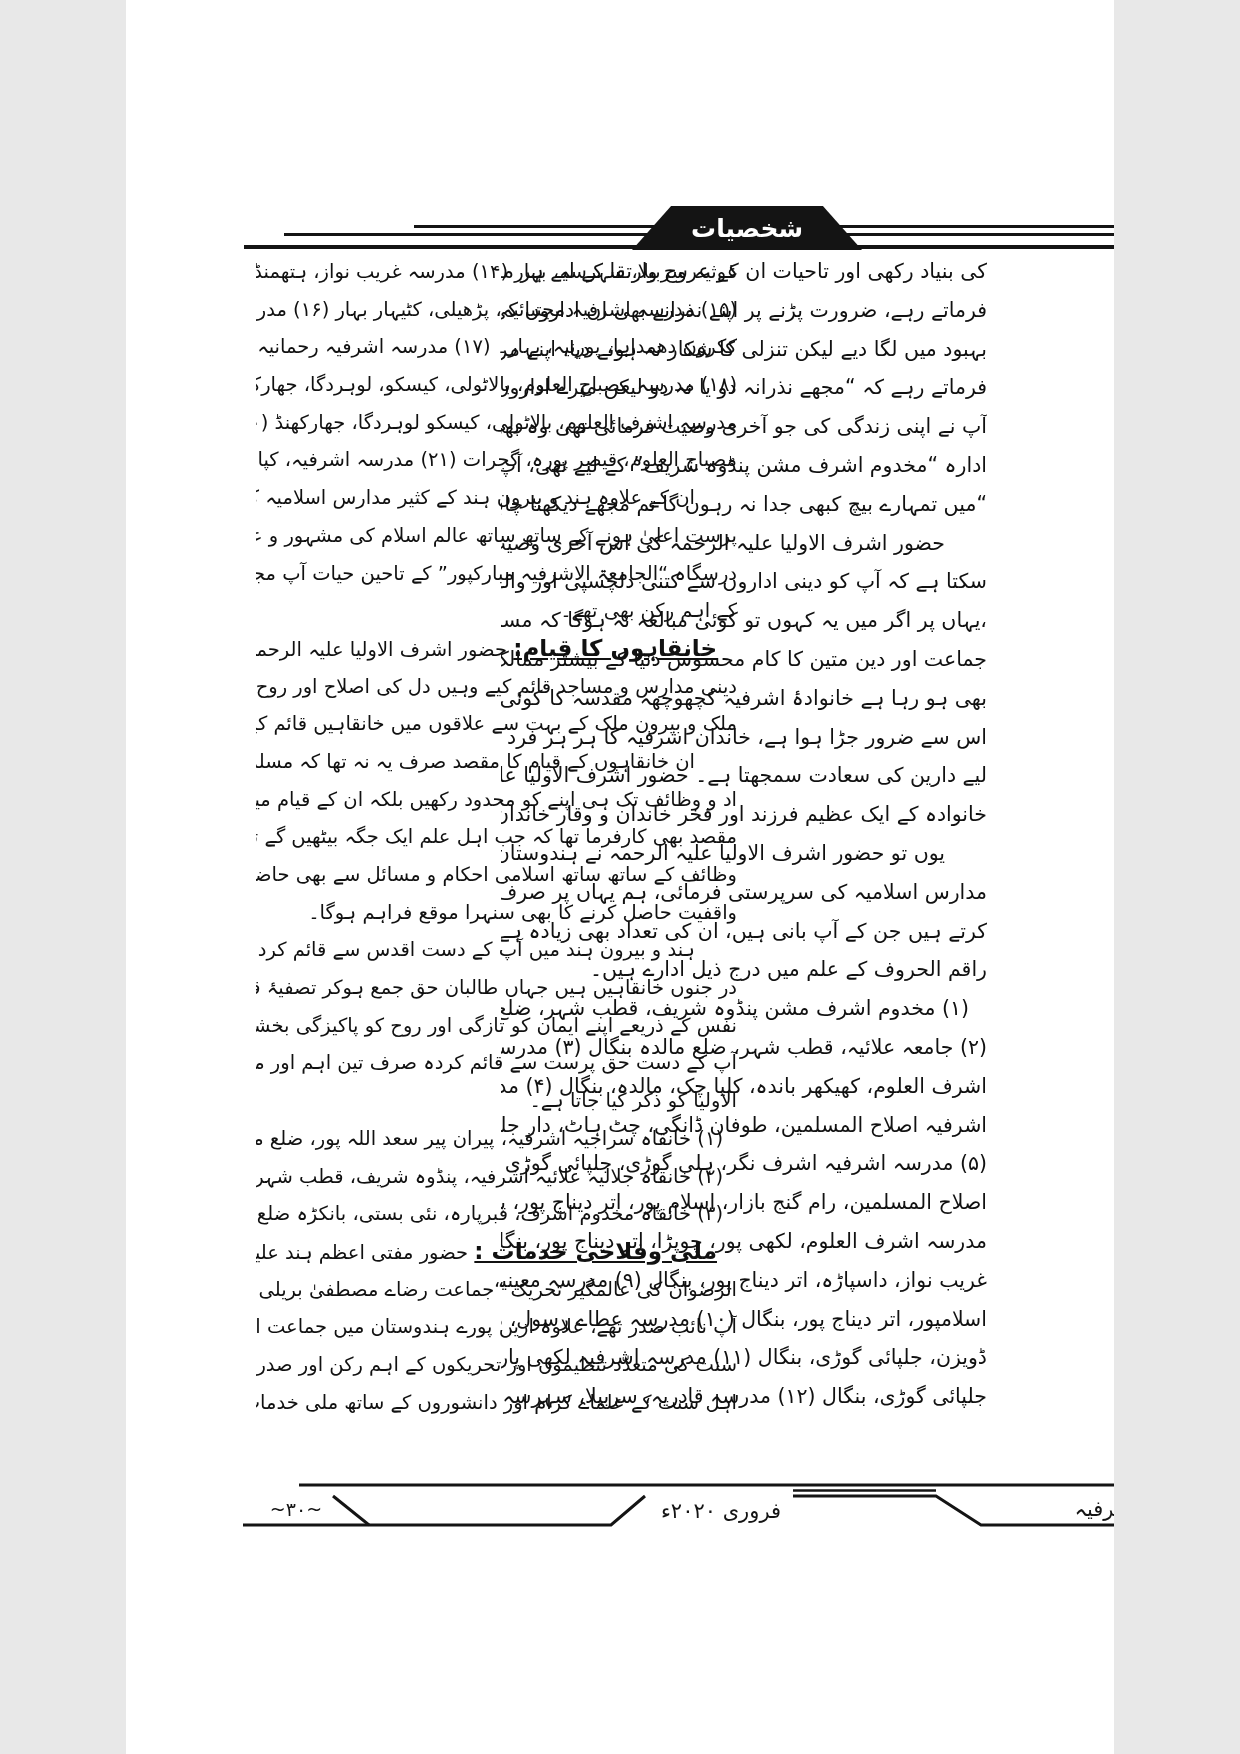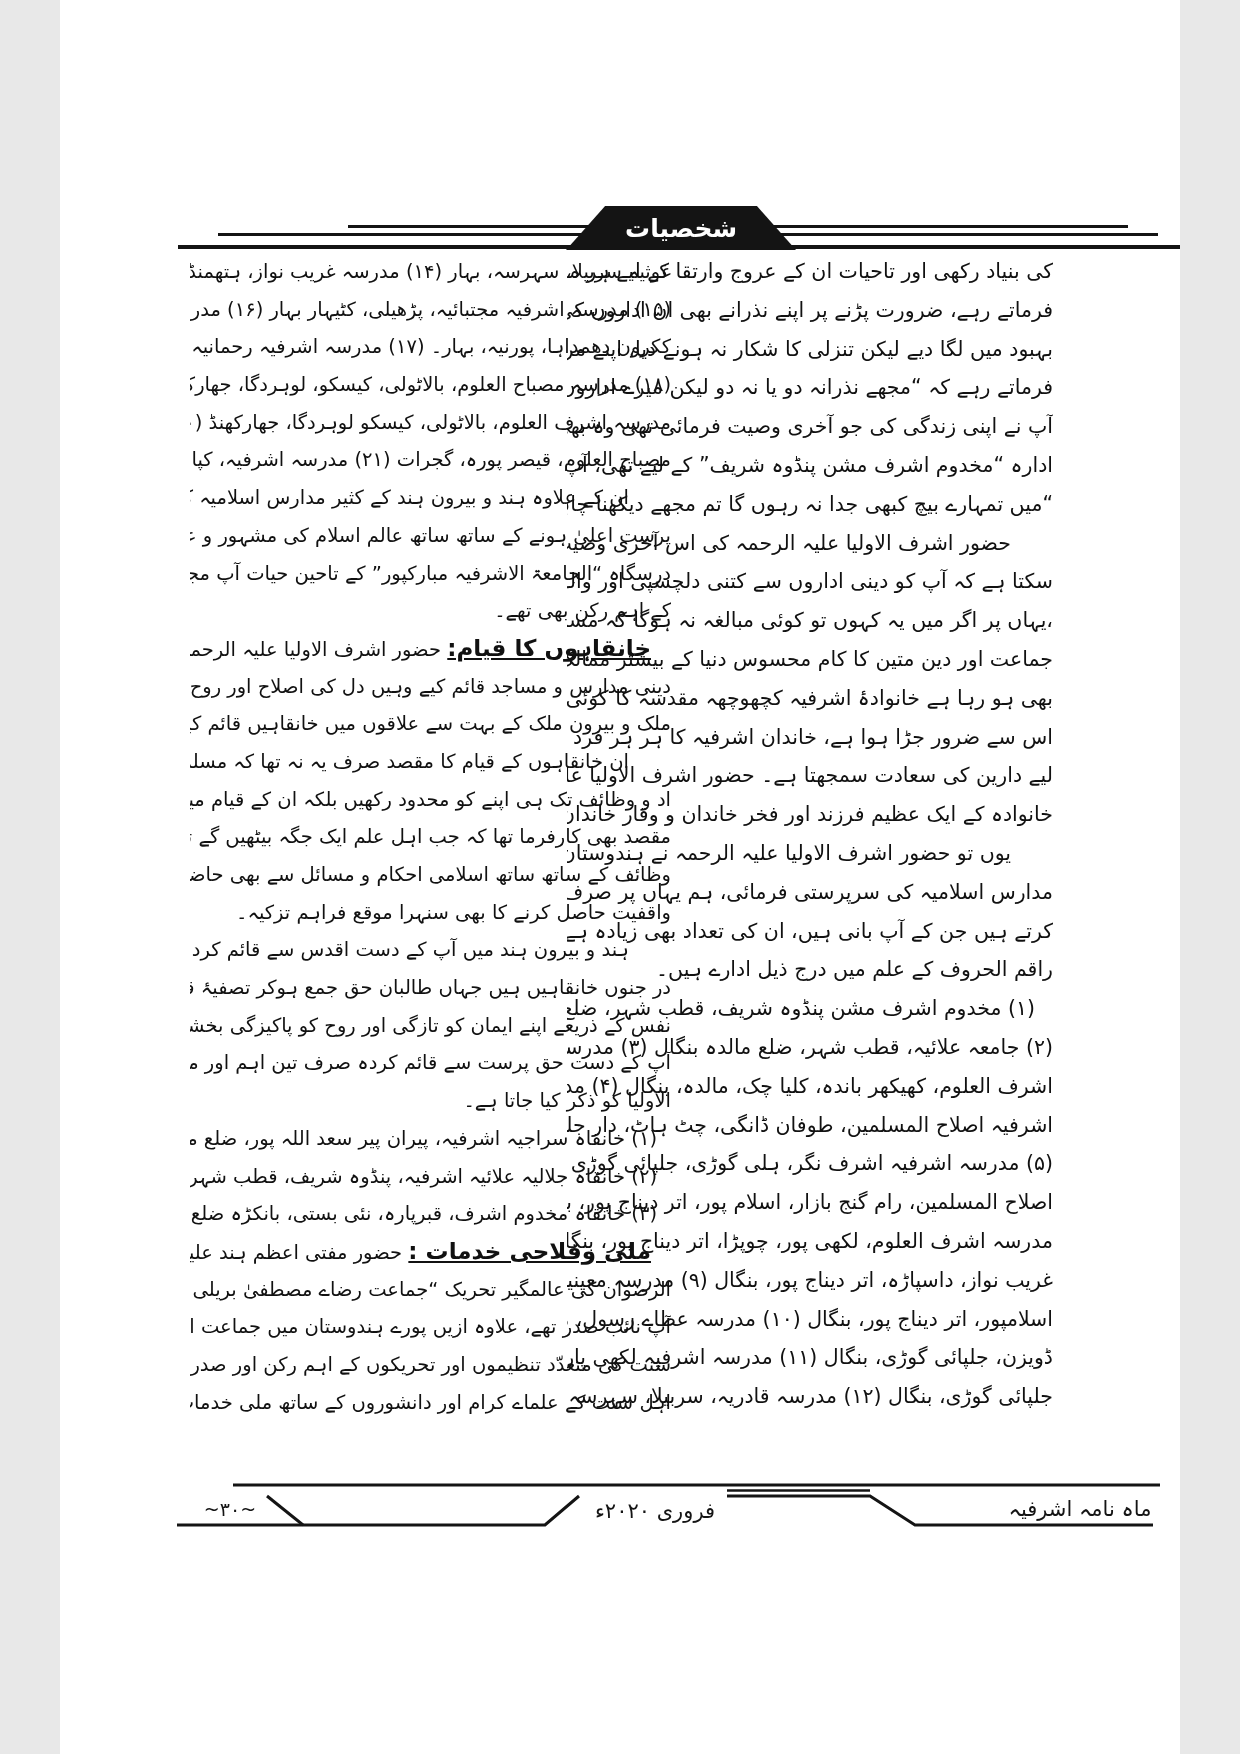--- a/index.html
+++ b/index.html
@@ -1,18 +1,18 @@
 <!DOCTYPE html>
 <html lang="ur" dir="rtl"><head>
 <meta charset="utf-8">
 <style>
   html,body{margin:0;padding:0;background:#e8e8e8;}
   #page{
     position:relative;
-    width:1120px;height:1754px;
+    width:988px;height:1754px;
     margin:0 auto;
     background:#ffffff;
     font-family:"DejaVu Sans","Liberation Sans",sans-serif;
     color:#111;
     overflow:hidden;
     direction:rtl;
   }
   
   .hline{position:absolute;background:#141414;}
   #hdr-line-top   {left:288px;top:225px;width:780px;height:3px;}
@@ -110,21 +110,21 @@
       <div class="tline just">پرست اعلیٰ ہونے کے ساتھ ساتھ عالم اسلام کی مشہور و عظیم مرکزی</div>
       <div class="tline just">درسگاہ “الجامعۃ الاشرفیہ مبارکپور” کے تاحین حیات آپ مجلس شوری</div>
       <div class="tline">کے اہم رکن بھی تھے۔</div>
       <div class="tline just" style="padding-right: 20px;"><span class="inline-heading">خانقاہوں کا قیام:</span> <span>حضور اشرف الاولیا علیہ الرحمہ نے جہاں سیکڑوں</span></div>
       <div class="tline just">دینی مدارس و مساجد قائم کیے وہیں دل کی اصلاح اور روح کی تزکیہ کے لیے</div>
       <div class="tline">ملک و بیرون ملک کے بہت سے علاقوں میں خانقاہیں قائم کیں۔</div>
       <div class="tline just" style="padding-right: 42px;">ان خانقاہوں کے قیام کا مقصد صرف یہ نہ تھا کہ مسلمان اور</div>
       <div class="tline just">اد و وظائف تک ہی اپنے کو محدود رکھیں بلکہ ان کے قیام میں یہ</div>
       <div class="tline just">مقصد بھی کارفرما تھا کہ جب اہل علم ایک جگہ بیٹھیں گے تو اور ادا</div>
       <div class="tline just">وظائف کے ساتھ ساتھ اسلامی احکام و مسائل سے بھی حاضرین کو</div>
-      <div class="tline">واقفیت حاصل کرنے کا بھی سنہرا موقع فراہم تزکیہ۔</div>
+      <div class="tline">واقفیت حاصل کرنے کا بھی سنہرا موقع فراہم ہوگا۔</div>
       <div class="tline just" style="padding-right: 42px;">ہند و بیرون ہند میں آپ کے دست اقدس سے قائم کردہ</div>
       <div class="tline just">در جنوں خانقاہیں ہیں جہاں طالبان حق جمع ہوکر تصفیۂ قلب اور تزکیہ</div>
       <div class="tline just">نفس کے ذریعے اپنے ایمان کو تازگی اور روح کو پاکیزگی بخشتے ہیں، یہاں</div>
       <div class="tline just">آپ کے دست حق پرست سے قائم کردہ صرف تین اہم اور مشہور</div>
       <div class="tline">الاولیا کو ذکر کیا جاتا ہے۔</div>
       <div class="tline" style="padding-right: 14px;">(۱) خانقاہ سراجیہ اشرفیہ، پیران پیر سعد اللہ پور، ضلع مالدہ بنگال۔</div>
       <div class="tline" style="padding-right: 14px;">(۲) خانقاہ جلالیہ علائیہ اشرفیہ، پنڈوہ شریف، قطب شہر مالدہ بنگال۔</div>
       <div class="tline" style="padding-right: 14px;">(۳) خانقاہ مخدوم اشرف، قبرپارہ، نئی بستی، بانکڑہ ضلع ہوڑہ بنگال۔</div>
       <div class="tline just" style="padding-right: 20px;"><span class="inline-heading">ملی وفلاحی خدمات :</span> <span>حضور مفتی اعظم ہند علیہ الرحمۃ و</span></div>
       <div class="tline just">الرضوان کی عالمگیر تحریک “جماعت رضاے مصطفیٰ بریلی شریف” کے</div>

